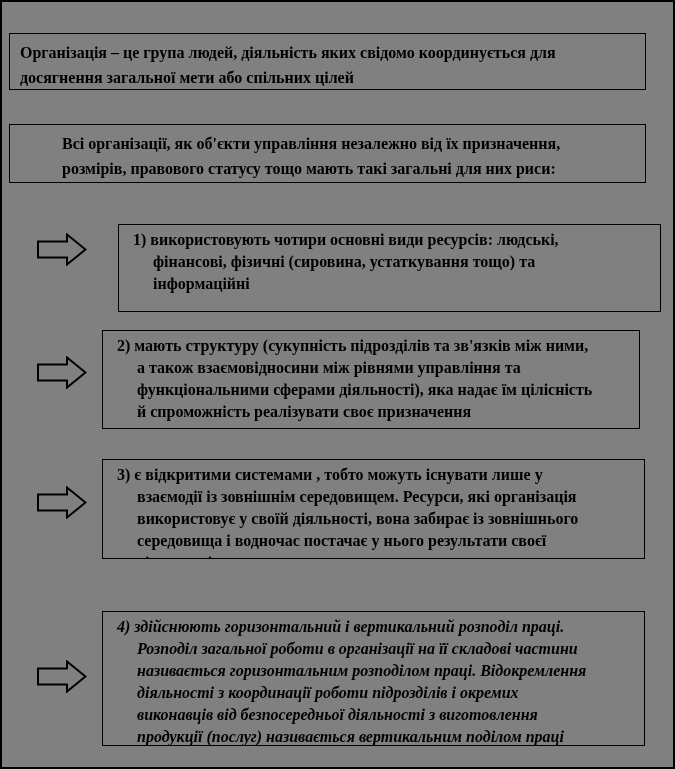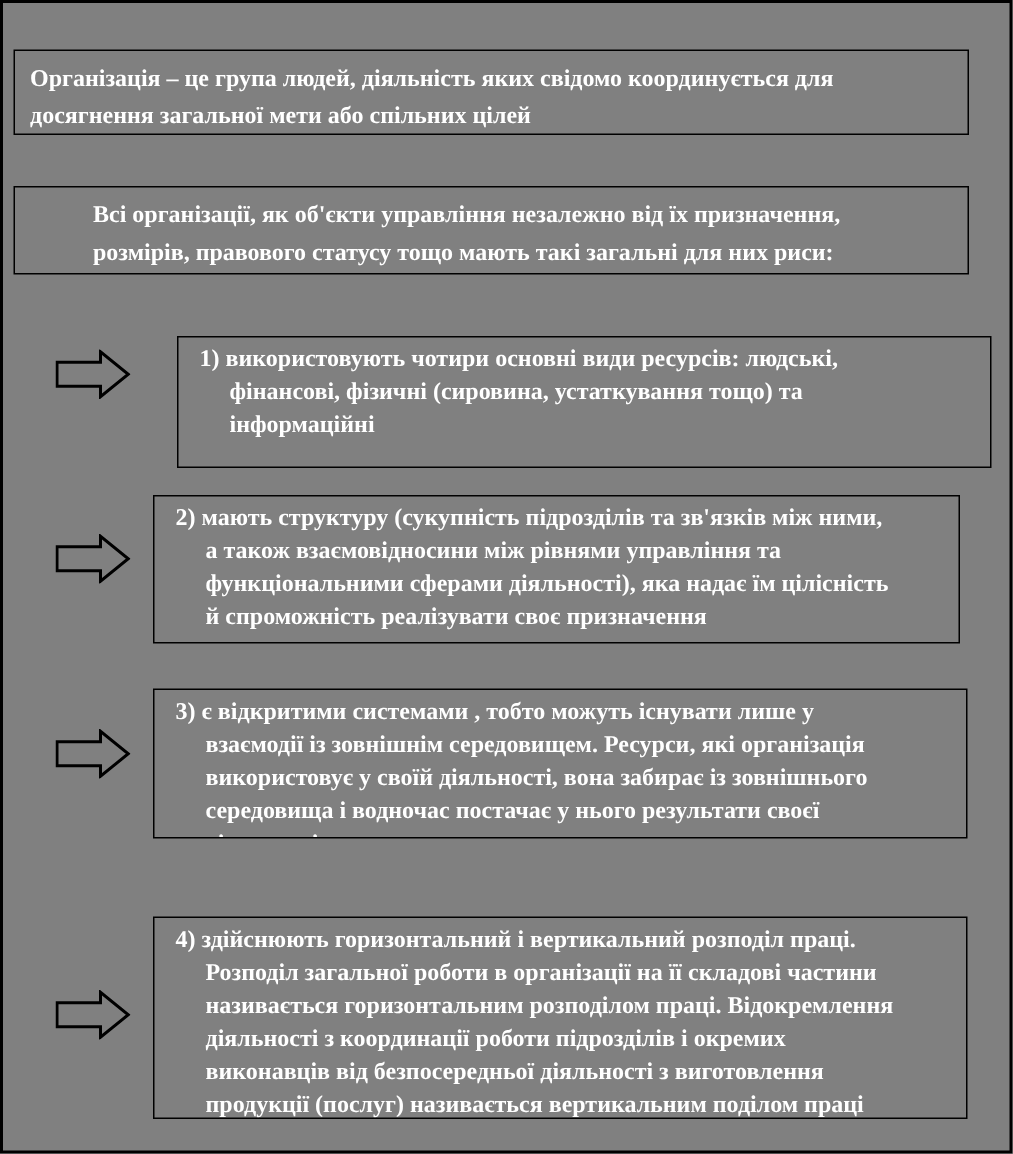--- a/index.html
+++ b/index.html
@@ -7,21 +7,21 @@
     padding: 0;
   }
   .canvas {
     position: relative;
     width: 675px;
     height: 769px;
     background: #808080;
     border: 2px solid #000000;
     box-sizing: border-box;
     font-family: "Liberation Serif", "DejaVu Serif", serif;
-    color: #ffffff;
+    color: #000000;
     overflow: hidden;
   }
   .box {
     position: absolute;
     border: 1px solid #000000;
     background: transparent;
     box-sizing: border-box;
     overflow: hidden;
   }
   .box-text {
@@ -44,21 +44,21 @@
     height: 33px;
   }
   .arrow svg { display: block; }
 
   
   #definition-box { left: 7px;  top: 31px;  width: 637px; height: 57px; }
   #intro-box      { left: 7px;  top: 122px; width: 637px; height: 59px; padding-left: 42px; }
   #feature-box-1  { left: 116px; top: 222px; width: 543px; height: 88px; }
   #feature-box-2  { left: 100px; top: 328px; width: 538px; height: 99px; }
   #feature-box-3  { left: 100px; top: 457px; width: 543px; height: 100px; }
-  #feature-box-4  { left: 100px; top: 609px; width: 543px; height: 135px; }
+  #feature-box-4  { left: 100px; top: 609px; width: 543px; height: 135px; font-style: italic; }
   #arrow-1 { left: 35px; top: 231px; }
   #arrow-2 { left: 35px; top: 354px; }
   #arrow-3 { left: 35px; top: 484px; }
   #arrow-4 { left: 35px; top: 658px; }
 </style>
 </head>
 <body>
 
 <div class="canvas">
 

